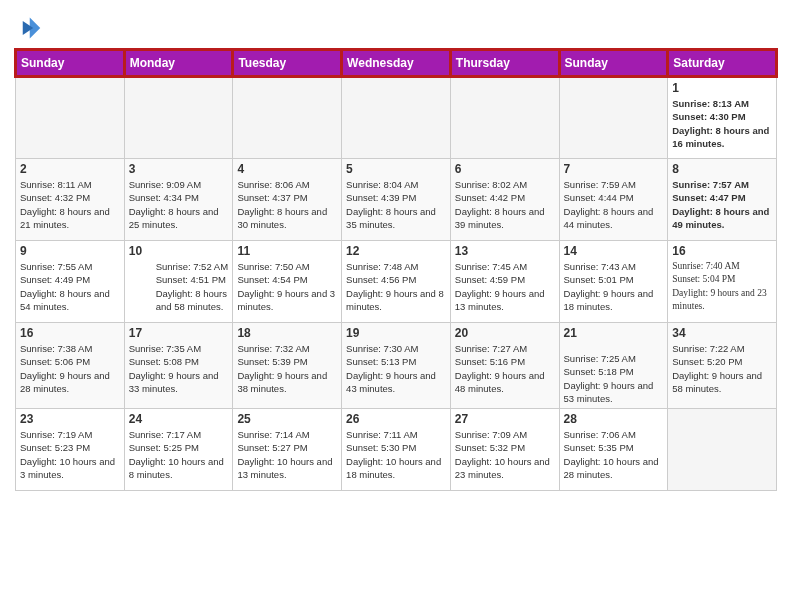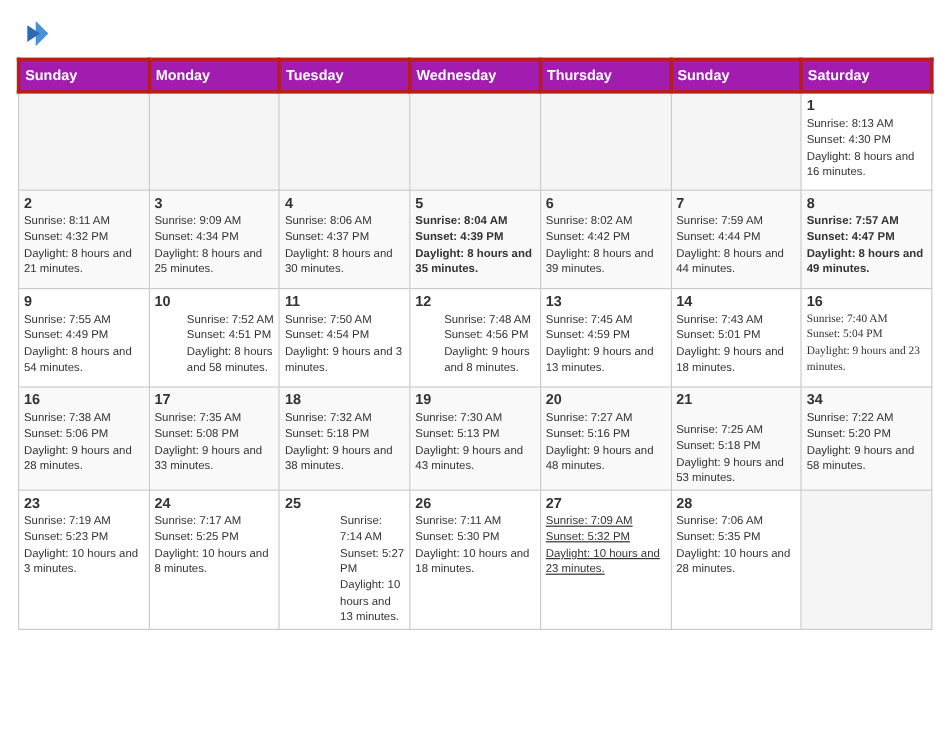--- a/index.html
+++ b/index.html
@@ -119,21 +119,21 @@
     <tbody id="calendar-body">
     <tr>
           <td class="empty"></td>
           <td class="empty"></td>
           <td class="empty"></td>
           <td class="empty"></td>
           <td class="empty"></td>
           <td class="empty"></td>
           <td>
             <div class="day-num">1</div>
-            <div class="day-info" style="white-space: pre-line;">Sunrise: 8:13 AM
+            <div class="day-info" style="white-space: pre-line; font-weight: bold;">Sunrise: 8:13 AM
 Sunset: 4:30 PM
 Daylight: 8 hours and 16 minutes.</div>
           </td>
         </tr>
         <tr>
           <td>
             <div class="day-num">2</div>
             <div class="day-info" style="white-space: pre-line;">Sunrise: 8:11 AM
 Sunset: 4:32 PM
 Daylight: 8 hours and 21 minutes.</div>
@@ -145,21 +145,21 @@
 Daylight: 8 hours and 25 minutes.</div>
           </td>
           <td>
             <div class="day-num">4</div>
             <div class="day-info" style="white-space: pre-line;">Sunrise: 8:06 AM
 Sunset: 4:37 PM
 Daylight: 8 hours and 30 minutes.</div>
           </td>
           <td>
             <div class="day-num">5</div>
-            <div class="day-info" style="white-space: pre-line; font-weight: bold;">Sunrise: 8:04 AM
+            <div class="day-info" style="white-space: pre-line;">Sunrise: 8:04 AM
 Sunset: 4:39 PM
 Daylight: 8 hours and 35 minutes.</div>
           </td>
           <td>
             <div class="day-num">6</div>
             <div class="day-info" style="white-space: pre-line;">Sunrise: 8:02 AM
 Sunset: 4:42 PM
 Daylight: 8 hours and 39 minutes.</div>
           </td>
           <td>
@@ -189,21 +189,21 @@
 Daylight: 8 hours and 58 minutes.</div>
           </td>
           <td>
             <div class="day-num">11</div>
             <div class="day-info" style="white-space: pre-line;">Sunrise: 7:50 AM
 Sunset: 4:54 PM
 Daylight: 9 hours and 3 minutes.</div>
           </td>
           <td>
             <div class="day-num">12</div>
-            <div class="day-info" style="white-space: pre-line; margin-left: 24px;">Sunrise: 7:48 AM
+            <div class="day-info" style="white-space: pre-line;">Sunrise: 7:48 AM
 Sunset: 4:56 PM
 Daylight: 9 hours and 8 minutes.</div>
           </td>
           <td>
             <div class="day-num">13</div>
             <div class="day-info" style="white-space: pre-line;">Sunrise: 7:45 AM
 Sunset: 4:59 PM
 Daylight: 9 hours and 13 minutes.</div>
           </td>
           <td>
@@ -228,21 +228,21 @@
           </td>
           <td>
             <div class="day-num">17</div>
             <div class="day-info" style="white-space: pre-line;">Sunrise: 7:35 AM
 Sunset: 5:08 PM
 Daylight: 9 hours and 33 minutes.</div>
           </td>
           <td>
             <div class="day-num">18</div>
             <div class="day-info" style="white-space: pre-line;">Sunrise: 7:32 AM
-Sunset: 5:18 PM
+Sunset: 5:39 PM
 Daylight: 9 hours and 38 minutes.</div>
           </td>
           <td>
             <div class="day-num">19</div>
             <div class="day-info" style="white-space: pre-line;">Sunrise: 7:30 AM
 Sunset: 5:13 PM
 Daylight: 9 hours and 43 minutes.</div>
           </td>
           <td>
             <div class="day-num">20</div>
@@ -271,33 +271,33 @@
 Daylight: 10 hours and 3 minutes.</div>
           </td>
           <td>
             <div class="day-num">24</div>
             <div class="day-info" style="white-space: pre-line;">Sunrise: 7:17 AM
 Sunset: 5:25 PM
 Daylight: 10 hours and 8 minutes.</div>
           </td>
           <td>
             <div class="day-num">25</div>
-            <div class="day-info" style="white-space: pre-line; margin-left: 46px;">Sunrise: 7:14 AM
+            <div class="day-info" style="white-space: pre-line;">Sunrise: 7:14 AM
 Sunset: 5:27 PM
 Daylight: 10 hours and 13 minutes.</div>
           </td>
           <td>
             <div class="day-num">26</div>
             <div class="day-info" style="white-space: pre-line;">Sunrise: 7:11 AM
 Sunset: 5:30 PM
 Daylight: 10 hours and 18 minutes.</div>
           </td>
           <td>
             <div class="day-num">27</div>
-            <div class="day-info" style="white-space: pre-line; text-decoration: underline;">Sunrise: 7:09 AM
+            <div class="day-info" style="white-space: pre-line;">Sunrise: 7:09 AM
 Sunset: 5:32 PM
 Daylight: 10 hours and 23 minutes.</div>
           </td>
           <td>
             <div class="day-num">28</div>
             <div class="day-info" style="white-space: pre-line;">Sunrise: 7:06 AM
 Sunset: 5:35 PM
 Daylight: 10 hours and 28 minutes.</div>
           </td>
           <td class="empty"></td>

